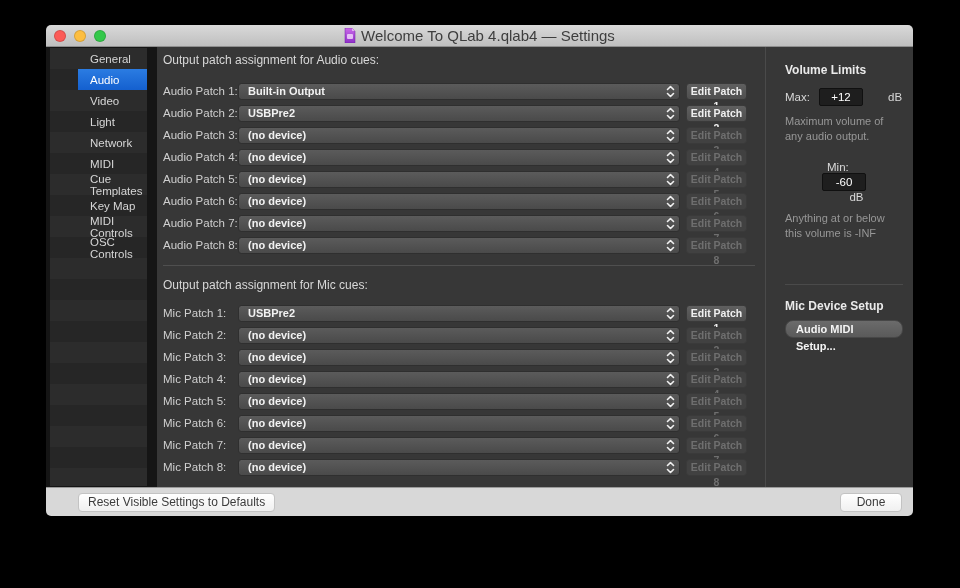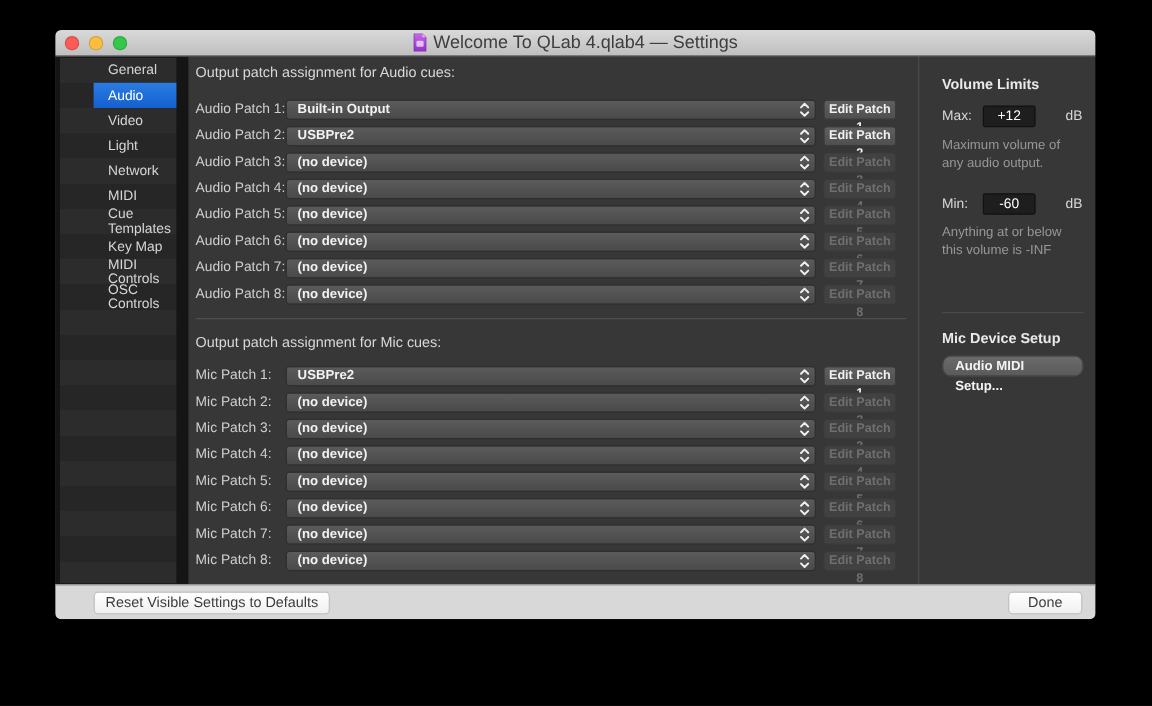--- a/index.html
+++ b/index.html
@@ -51,21 +51,21 @@
               color:#f0f0f0; font-size:10.5px; font-weight:bold; text-align:center;
               line-height:15px; cursor:default; }
   .edit-btn.disabled { background:#414141; border-color:#3a3a3a; color:#6f6f6f; font-weight:bold; }
   .section-divider { margin-top:9px; border-top:1px solid #4f4f4f; }
   .mic-header { margin-top:12px; }
 
   
   .side-panel { flex:0 0 147px; border-left:1px solid #4a4a4a; padding:16px 10px 0 19px; }
   .panel-title { font-size:12px; font-weight:bold; color:#eaeaea; height:14px; line-height:14px; }
   .vl-row { margin-top:11px; display:flex; align-items:center; }
-  .vl-row.min { margin-top:18px; }
+  .vl-row.min { margin-top:18px;flex-direction:column; }
   .vl-label { width:34px; font-size:11.5px; color:#d8d8d8; }
   .vl-input { width:44px; height:18px; background:#1e1e1e; border:1px solid #101010;
               border-radius:2px; color:#fff; font-size:11.5px; text-align:center; line-height:17px; }
   .vl-unit { margin-left:25px; font-size:11.5px; color:#d8d8d8; }
   .panel-desc { margin-top:8px; font-size:11px; line-height:1.32; color:#979797; width:118px; }
   .panel-divider { margin-top:44px; border-top:1px solid #4a4a4a; width:118px; }
   .mds-title { margin-top:14px; }
   .mds-desc { margin-top:5px; }
   .mds-btn { margin-top:7px; display:inline-block; padding:0 10px; height:18px;
              background:linear-gradient(180deg,#6b6b6b,#5a5a5a); border:1px solid #474747;

